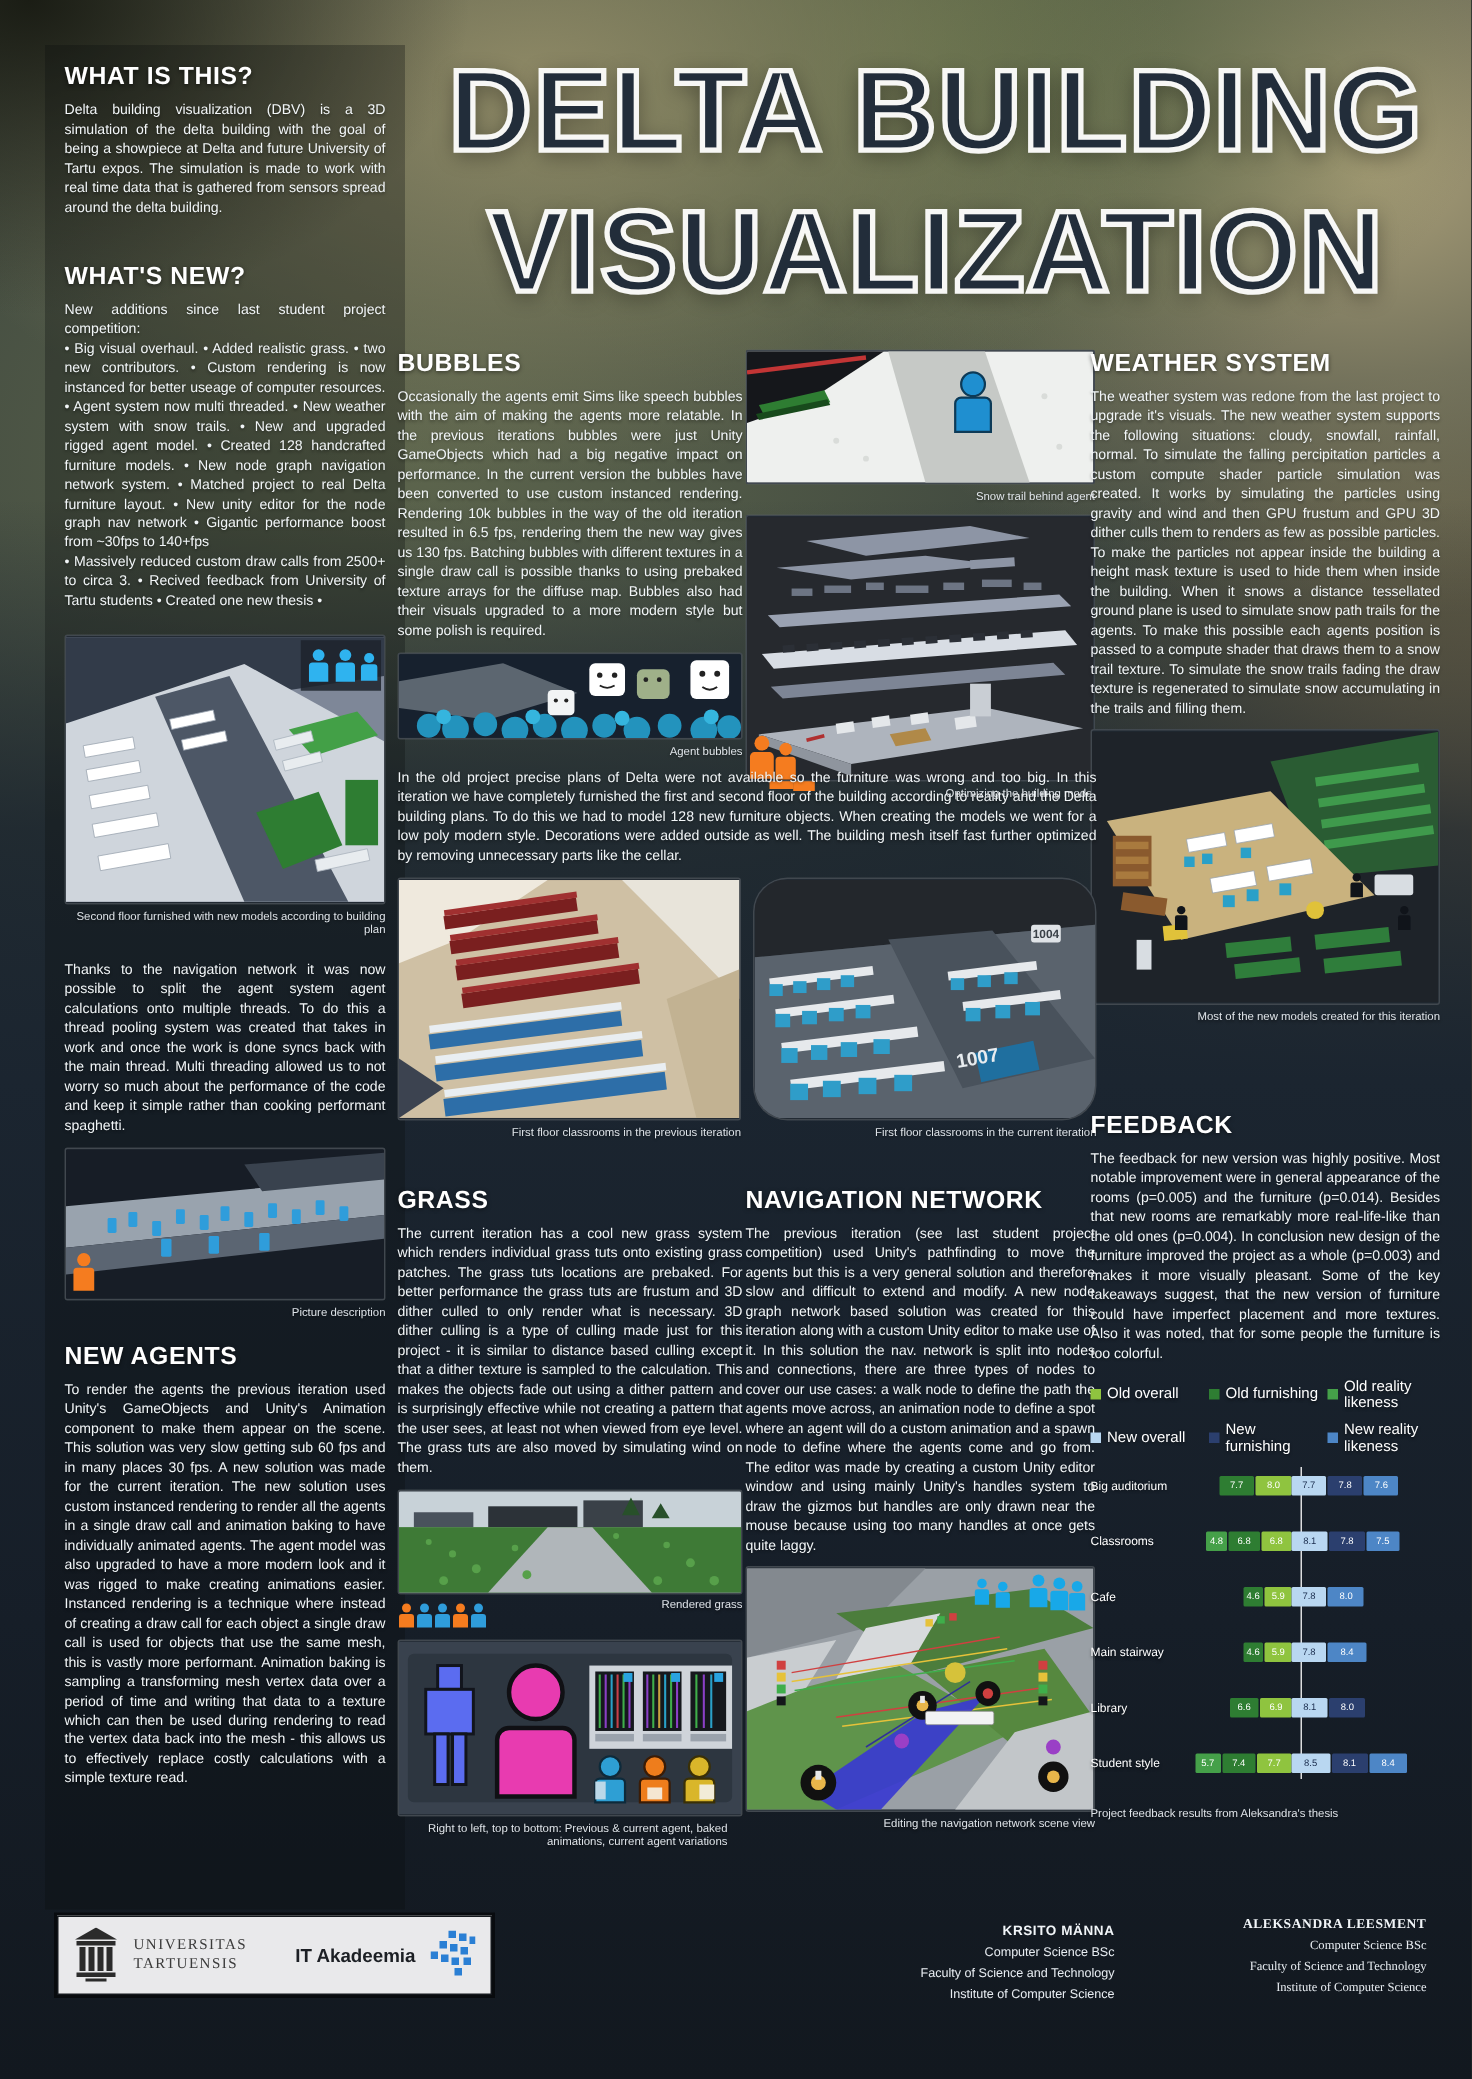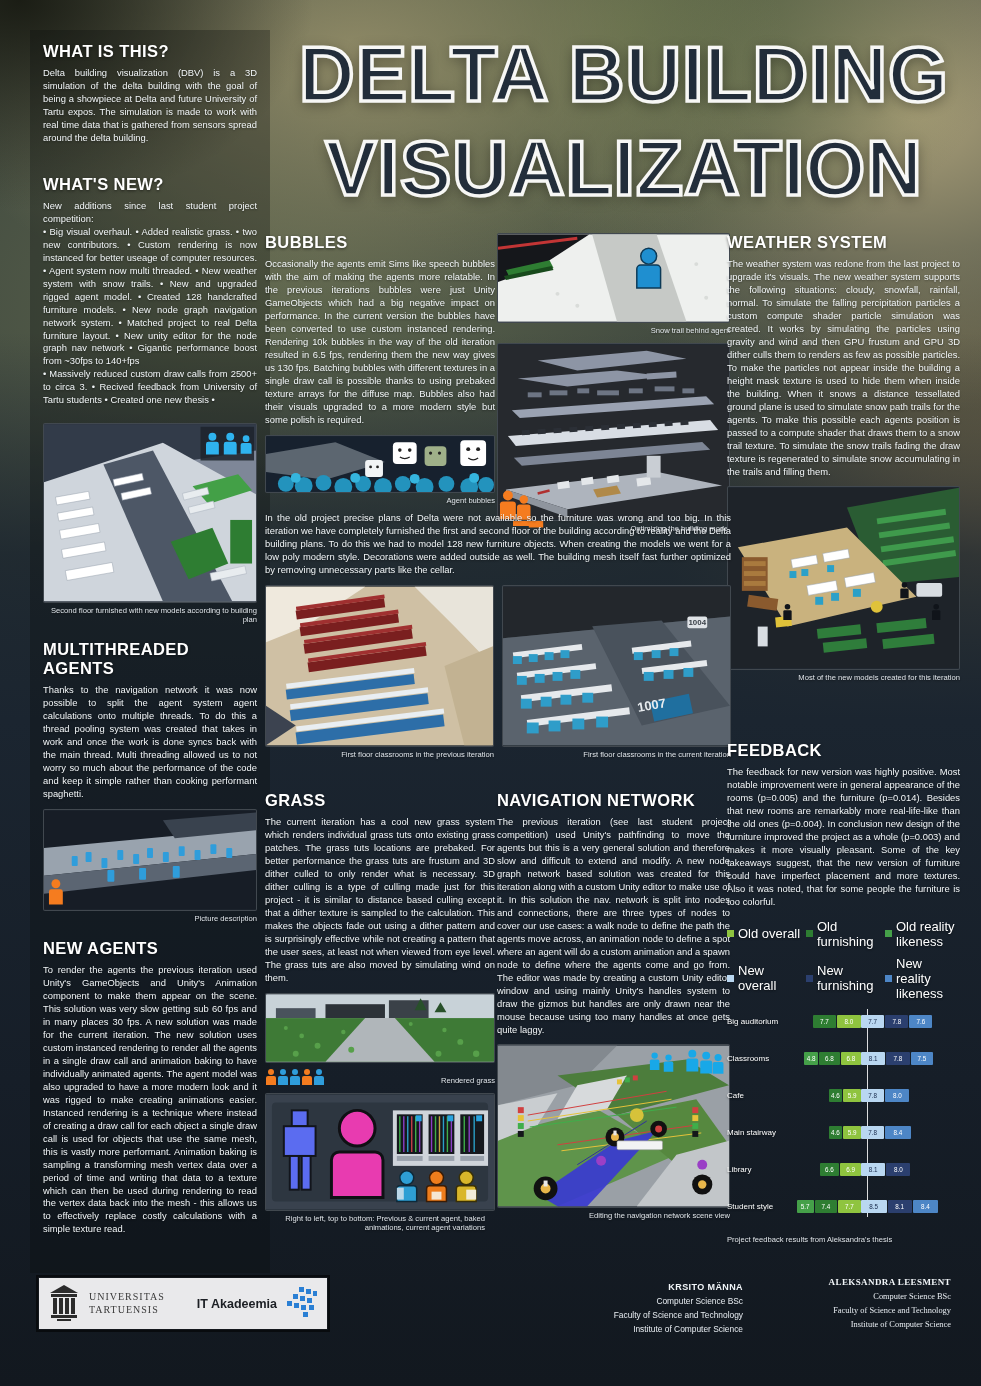--- a/index.html
+++ b/index.html
@@ -42,21 +42,21 @@
     font-weight:bold;font-size:77px;line-height:1.22;letter-spacing:1px;
     color:#222d3a;-webkit-text-stroke:3.5px #f7f7f5;
     text-shadow:0 3px 14px rgba(0,0,0,.4);
     font-family:"Liberation Sans",sans-serif;
   }
   .col{box-sizing:border-box;}
   .two-imgs{display:flex;gap:8px;}
   .two-imgs > div{flex:1;}
   
   .legend{display:grid;grid-template-columns:1fr 1fr 1fr;row-gap:7px;column-gap:4px;margin:10px 0 12px 0;}
-  .legend-item{display:flex;align-items:center;gap:4px;font-size:13px;color:#fff;text-shadow:0 1px 2px rgba(0,0,0,.5);}
+  .legend-item{display:flex;align-items:center;gap:4px;font-size:10px;color:#fff;text-shadow:0 1px 2px rgba(0,0,0,.5);}
   .legend-sw{width:7px;height:7px;flex:0 0 auto;}
   .chart{position:relative;}
   .chart-row{display:flex;align-items:center;height:18px;margin-bottom:19px;}
   .c-label{width:70px;font-size:8px;color:#fff;flex:0 0 auto;text-shadow:0 1px 2px rgba(0,0,0,.5);}
   .c-bars{position:relative;width:157px;height:13px;flex:0 0 auto;}
   .c-left{position:absolute;right:93px;top:0;display:flex;gap:1px;z-index:1;}
   .c-right{position:absolute;left:64px;top:0;display:flex;gap:1px;z-index:1;}
   .seg{height:13px;display:flex;align-items:center;justify-content:center;font-size:6.3px;color:#fff;overflow:hidden;border-radius:1px;}
   .center-line{position:absolute;left:140px;top:-4px;width:1px;background:rgba(255,255,255,.85);z-index:0;}
   
@@ -132,21 +132,20 @@
           <g transform="translate(204,14) scale(.85)">
               <circle r="4"></circle>
               <path d="M-4 5 h8 a2.5 2.5 0 0 1 2.5 2.5 V18 h-13 V7.5 A2.5 2.5 0 0 1 -4 5z"></path>
             </g>
         </g>
       </svg>
     </div>
     <div class="caption">Second floor furnished with new models according to building plan</div>
 
     <div class="gap-md"></div>
-    <h2 class="sec">MULTITHREADED AGENTS</h2>
     <p class="body">Thanks to the navigation network it was now possible to split the agent system agent calculations onto multiple threads. To do this a thread pooling system was created that takes in work and once the work is done syncs back with the main thread. Multi threading allowed us to not worry so much about the performance of the code and keep it simple rather than cooking performant spaghetti.</p>
     <div class="gap-sm"></div>
 
     <div class="img-box" style="height:100px;">
       <svg viewBox="0 0 214 100">
         <rect width="214" height="100" fill="#171d26"></rect>
         <polygon points="0,38 214,18 214,44 0,66" fill="#99a3ae"></polygon>
         <polygon points="0,66 214,44 214,60 0,84" fill="#5b6572"></polygon>
         <polygon points="120,10 214,2 214,20 132,28" fill="#39424e"></polygon>
         <g fill="#2f9ddb">
@@ -434,21 +433,21 @@
               <rect x="24" y="110" width="140" height="5" transform="rotate(-7 94 112)"></rect>
               <rect x="30" y="132" width="150" height="5" transform="rotate(-7 105 134)"></rect>
             </g>
             <polygon points="180,80 229,60 229,160 200,160" fill="#c2b292"></polygon>
             <polygon points="0,120 30,140 0,160" fill="#3c4350"></polygon>
           </svg>
         </div>
         <div class="caption">First floor classrooms in the previous iteration</div>
       </div>
       <div>
-        <div class="img-box" style="height:160px;">
+        <div class="img-box" style="height:160px;border-radius:23px;">
           <svg viewBox="0 0 229 160">
             <rect width="229" height="160" fill="#3a4148"></rect>
             <polygon points="0,0 229,0 229,30 0,52" fill="#23272c"></polygon>
             <polygon points="0,52 229,30 229,160 0,160" fill="#5a636d"></polygon>
             <polygon points="90,40 160,34 229,120 140,140" fill="#49525c"></polygon>
             <g fill="#e6e9ec">
               <rect x="10" y="62" width="70" height="6" transform="rotate(-7 45 65)"></rect>
               <rect x="14" y="82" width="80" height="6" transform="rotate(-7 54 85)"></rect>
               <rect x="18" y="104" width="92" height="7" transform="rotate(-7 64 107)"></rect>
               <rect x="24" y="128" width="104" height="7" transform="rotate(-7 76 131)"></rect>
@@ -516,21 +515,21 @@
             <circle cx="180" cy="36" r="2.2"></circle>
             <circle cx="196" cy="48" r="3"></circle>
           <circle cx="212" cy="60" r="3.2"></circle>
             <circle cx="174" cy="60" r="3"></circle>
             <circle cx="146" cy="30" r="2"></circle>
         </g>
         <polygon points="150,16 156,4 162,16" fill="#28502a"></polygon>
         <polygon points="170,18 176,8 182,18" fill="#28502a"></polygon>
       </svg>
     </div>
-    <div style="display:flex;align-items:flex-end;justify-content:space-between;">
+    <div style="display:flex;align-items:flex-start;justify-content:space-between;">
       <svg width="64" height="20" viewBox="0 0 64 20" style="margin-top:2px;">
         <g transform="translate(6,7)">
             <circle r="3" fill="#f57c1f"></circle>
             <path d="M-3 4 h6 a2 2 0 0 1 2 2 v8 h-10 V6 a2 2 0 0 1 2-2z" fill="#f57c1f"></path>
           </g>
         <g transform="translate(18,7)">
             <circle r="3" fill="#2f9ddb"></circle>
             <path d="M-3 4 h6 a2 2 0 0 1 2 2 v8 h-10 V6 a2 2 0 0 1 2-2z" fill="#2f9ddb"></path>
           </g>
         <g transform="translate(30,7)">

